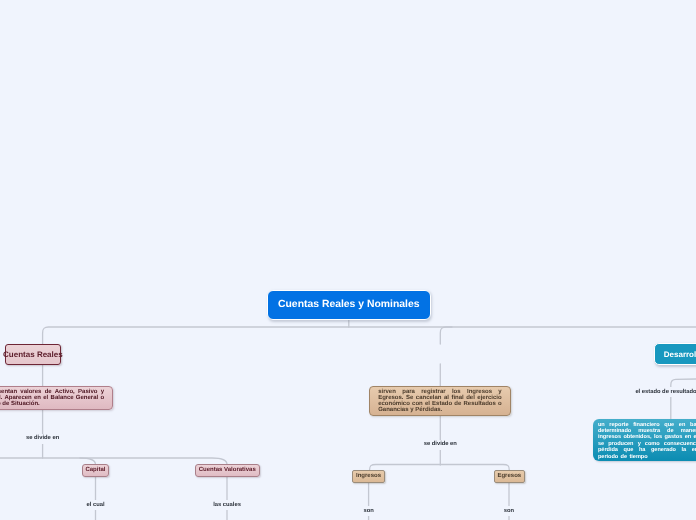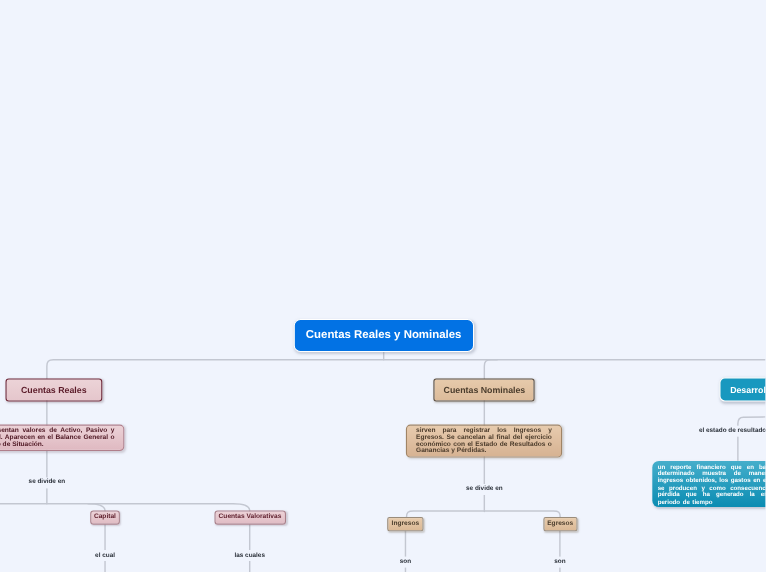--- a/index.html
+++ b/index.html
@@ -54,35 +54,32 @@
       <path d="M368.6,439 L368.6,491.5"></path>
       <path d="M509,439 L509,491.5"></path>
       <path d="M670.8,374.5 L670.8,341 C670.8,337 672,335.3 675.8,335.3 L696,335"></path>
     </g>
   </svg>
 
   <div class="node root" style="left:266.5px;top:245.5px;width:164.5px;height:30px;">
     <span>Cuentas Reales y Nominales</span>
   </div>
 
-  <div class="node pink title" style="left:4.9px;top:300px;width:88px;height:20.5px;font-size:8px;">
+  <div class="node pink title" style="left:4.9px;top:300px;width:56px;height:20.5px;font-size:8px;">
     <span>Cuentas Reales</span>
   </div>
 
   <div class="node pinkdesc bodytext" style="left:-28.3px;top:341.5px;width:141.4px;">
     <span>Representan valores de Activo, Pasivo y Capital. Aparecen en el Balance General o Estado de Situación.</span>
   </div>
 
   <div class="lbl" style="left:42.6px;top:389.5px;">
     <span>se divide en</span>
   </div>
 
-  <div class="node tan title" style="left:394.4px;top:300px;width:92px;height:20.5px;font-size:8px;">
-    <span>Cuentas Nominales</span>
-  </div>
 
   <div class="node tandesc bodytext" style="left:369.2px;top:341.5px;width:141.5px;">
     <span>sirven para registrar los Ingresos y Egresos. Se cancelan al final del ejercicio económico con el Estado de Resultados o Ganancias y Pérdidas.</span>
   </div>
 
   <div class="lbl" style="left:440.3px;top:395.5px;">
     <span>se divide en</span>
   </div>
 
   <div class="node teal" style="left:654.3px;top:299px;width:58.5px;height:22px;">

